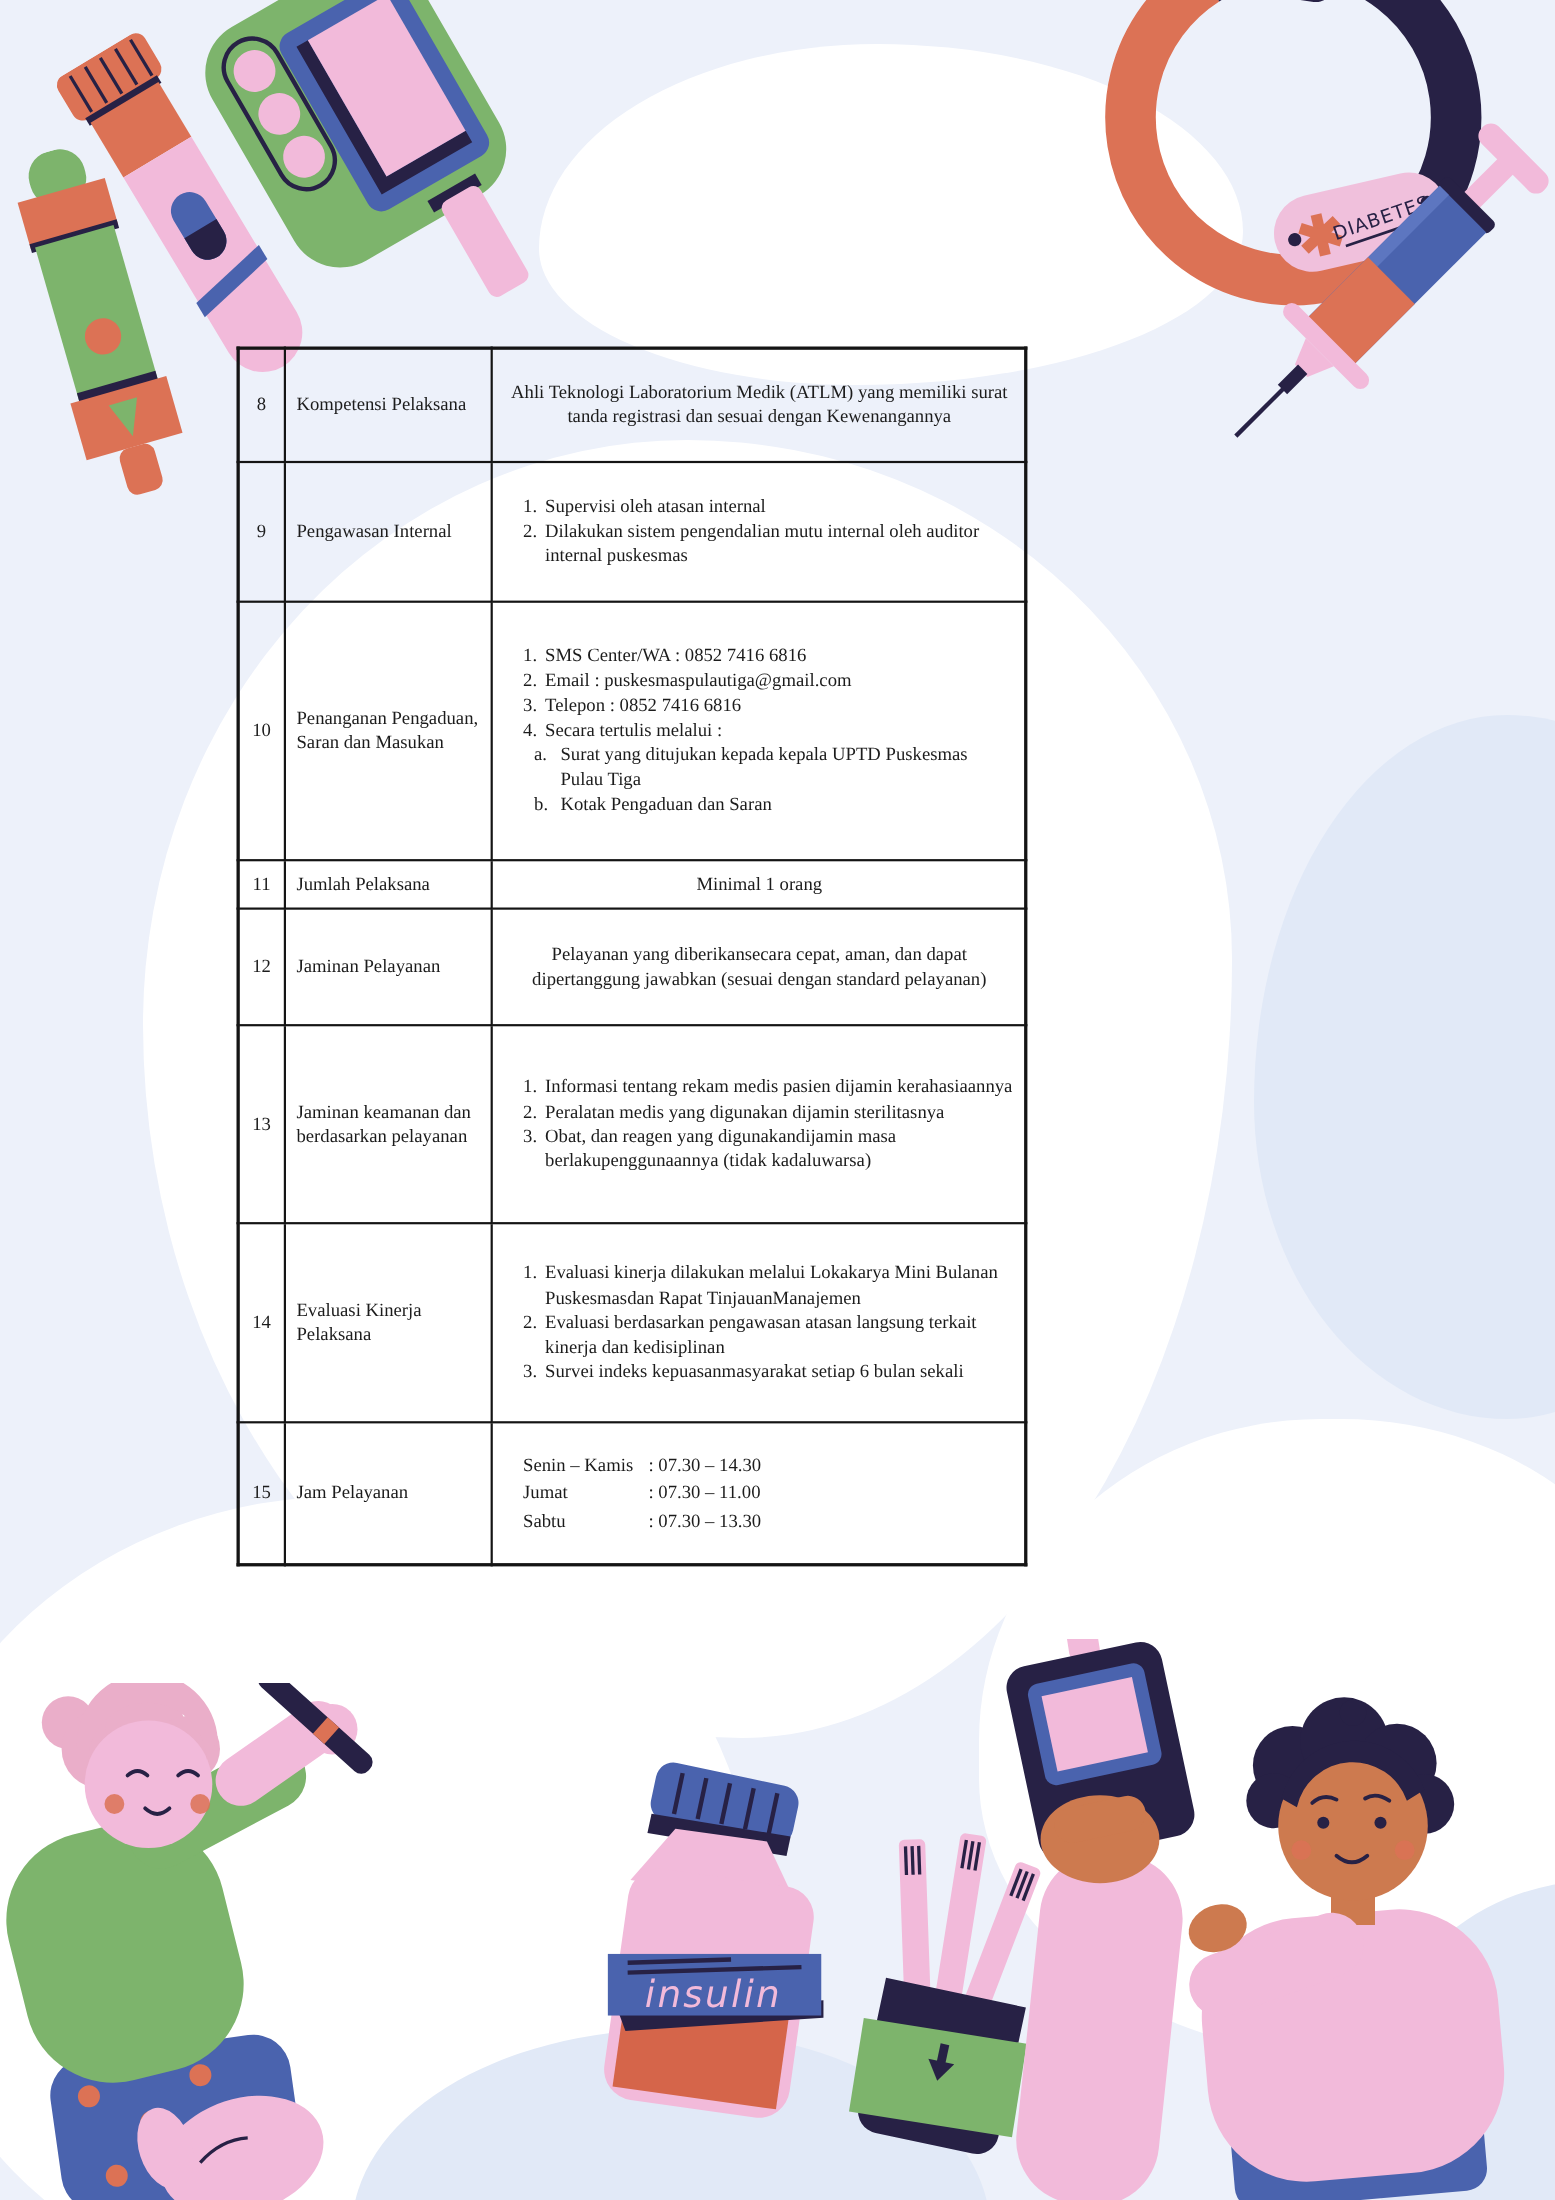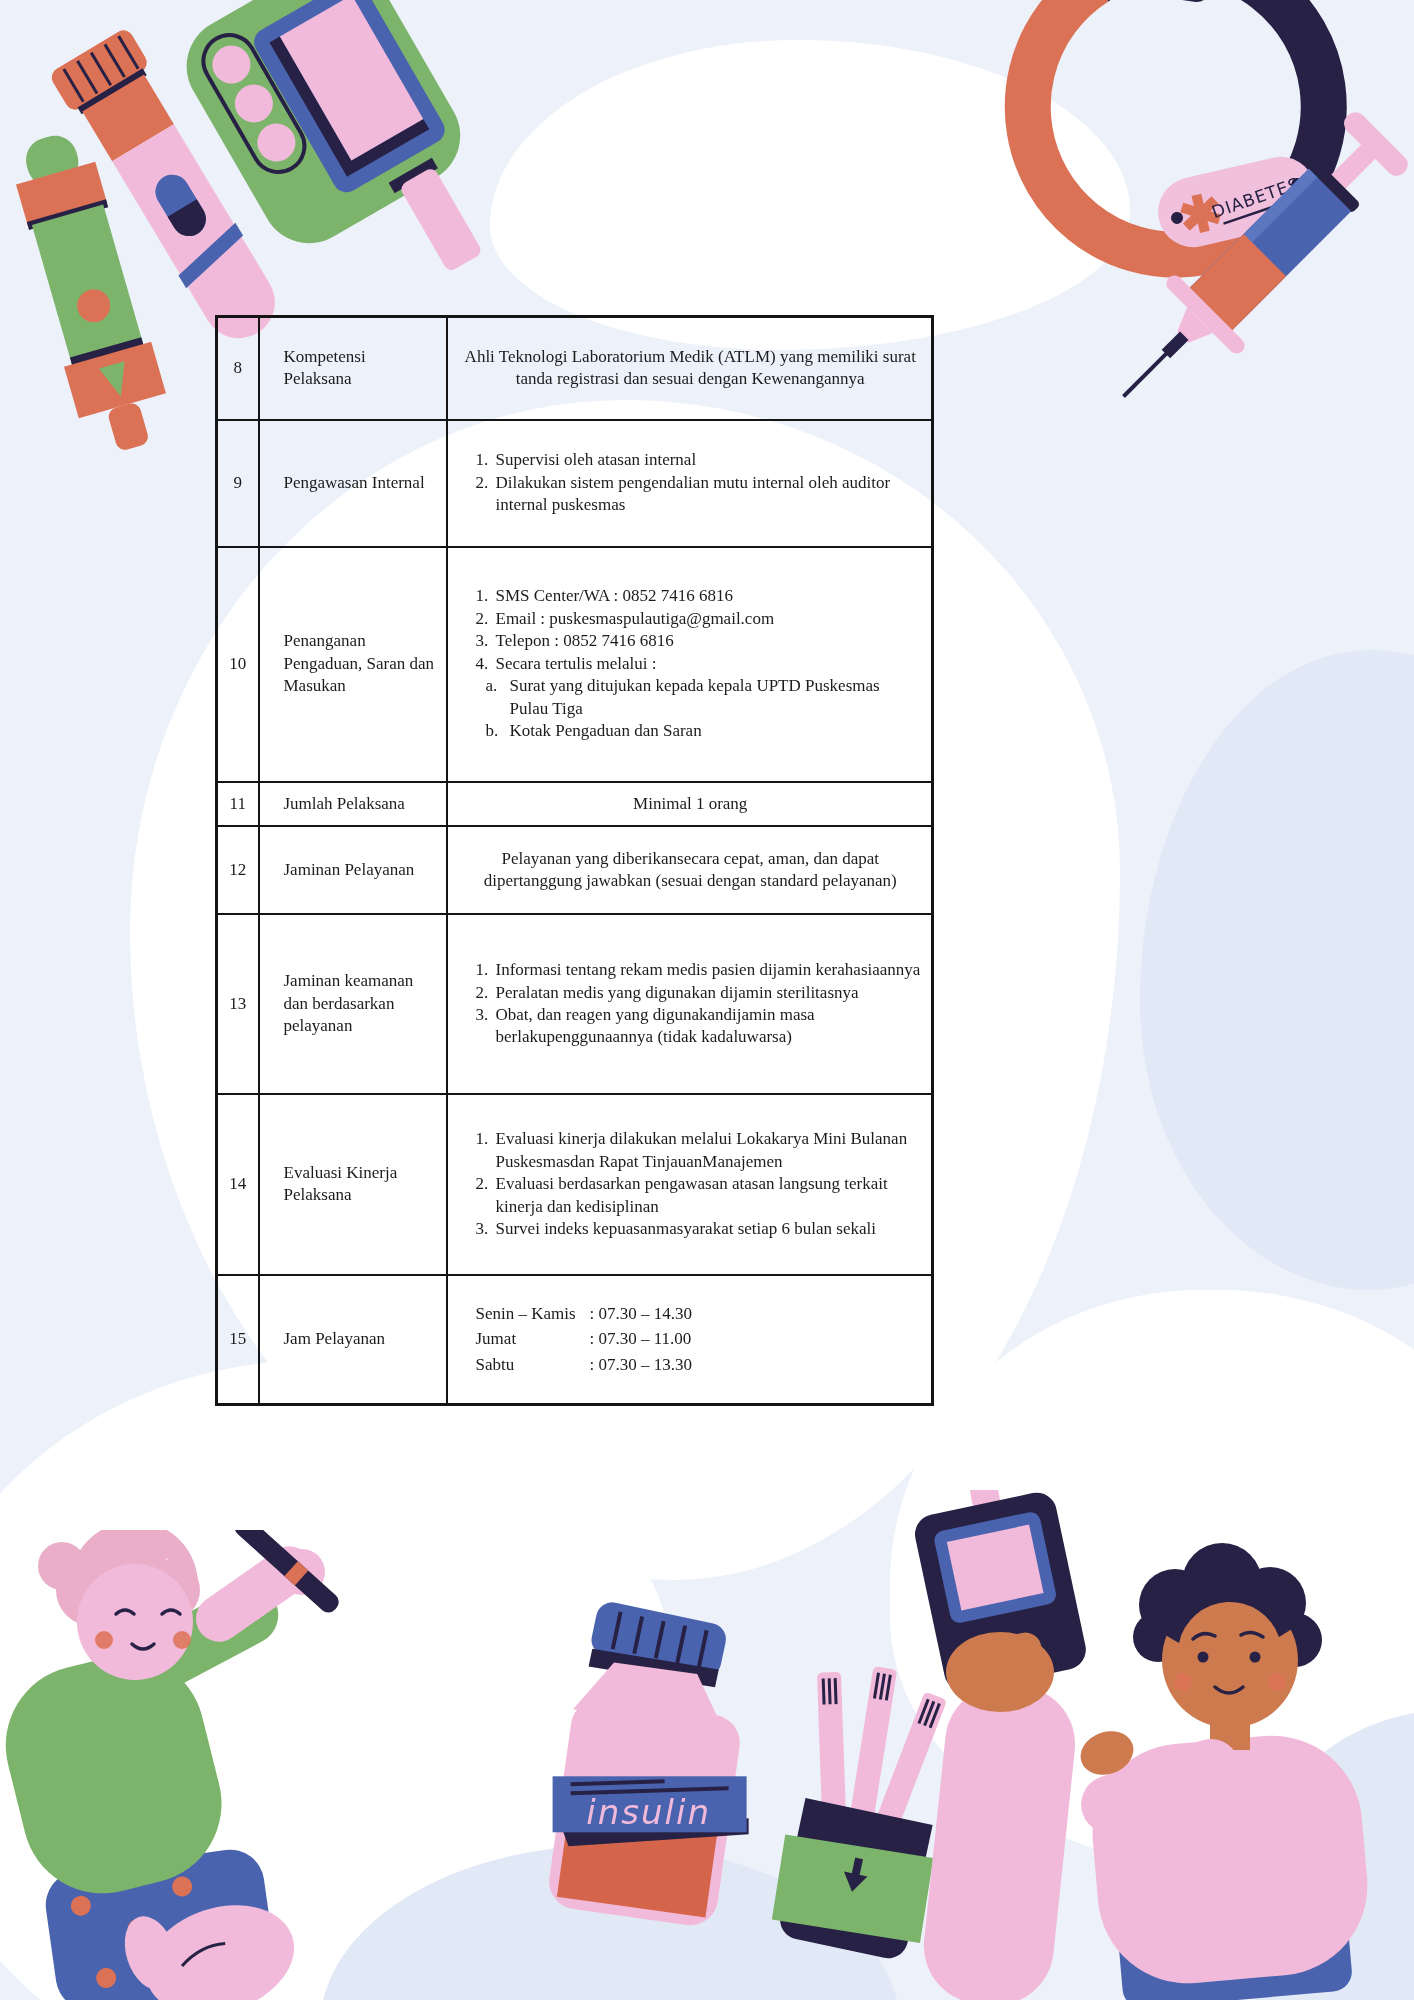--- a/index.html
+++ b/index.html
@@ -20,29 +20,29 @@
   .deco{position:absolute;}
 
   
   .service-table{position:absolute;left:215px;top:315px;width:716px;border-collapse:collapse;
                  table-layout:fixed;border:3px solid #141414;background:transparent;}
   .service-table td{border:2px solid #141414;vertical-align:middle;font-size:17px;line-height:1.32;}
   .service-table tr:nth-child(1){height:103px}
   .service-table tr:nth-child(2){height:127px}
   .service-table tr:nth-child(3){height:235px}
   .service-table tr:nth-child(4){height:39px}
-  .service-table tr:nth-child(5){height:88px}
+  .service-table tr:nth-child(5){height:106px}
   .service-table tr:nth-child(6){height:180px}
   .service-table tr:nth-child(7){height:181px}
   .service-table tr:nth-child(8){height:130px}
   col.c-no{width:42px}
   col.c-label{width:188px}
   col.c-content{width:486px}
   .cell-no{text-align:center;}
-  .cell-label{padding:8px 8px 8px 24px;}
+  .cell-label{padding:8px 8px 8px 10px;}
   .cell-content{padding:10px 10px 10px 12px;}
   .content-text{margin:0;text-align:center;}
   .content-list{margin:0;padding:0 0 0 16px;list-style:none;}
   .list-item{display:flex;}
   .list-marker{flex:none;min-width:20px;}
   .list-text{flex:1;}
   .sub-item{display:flex;margin-left:10px;}
   .sub-marker{flex:none;min-width:24px;}
   .schedule-line{display:flex;margin:3px 16px;}
   .schedule-day{flex:none;width:114px;}

